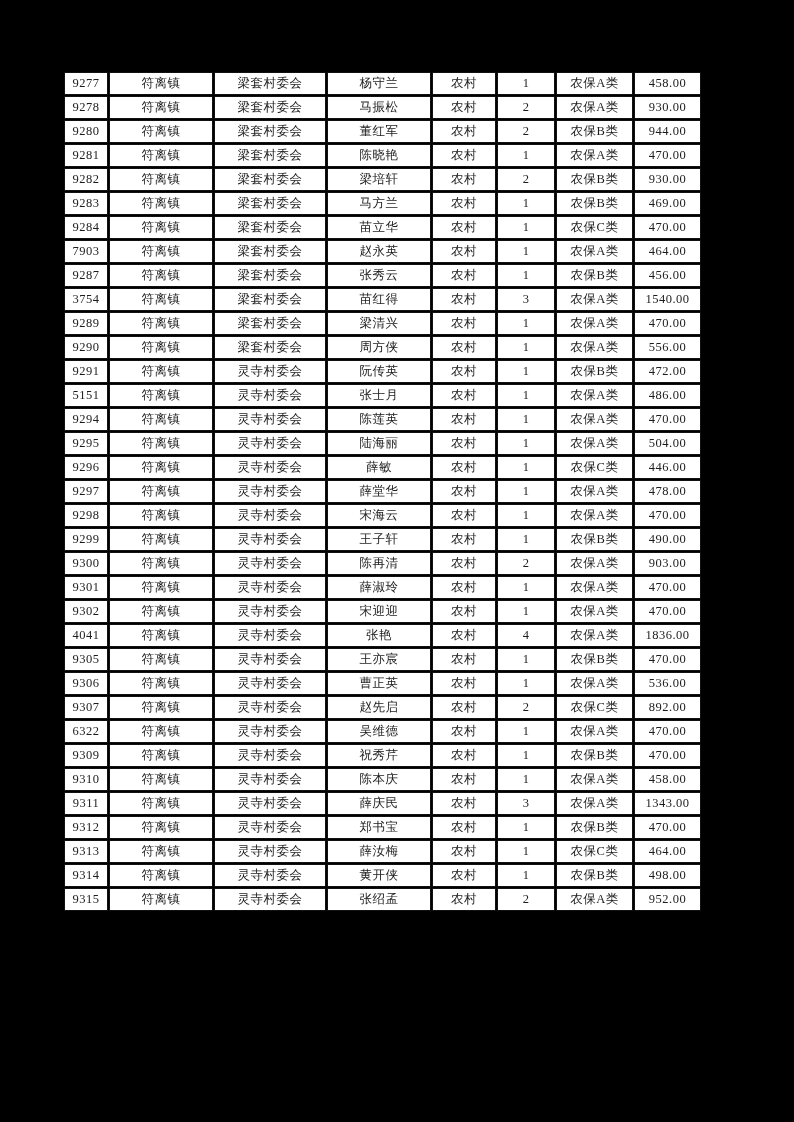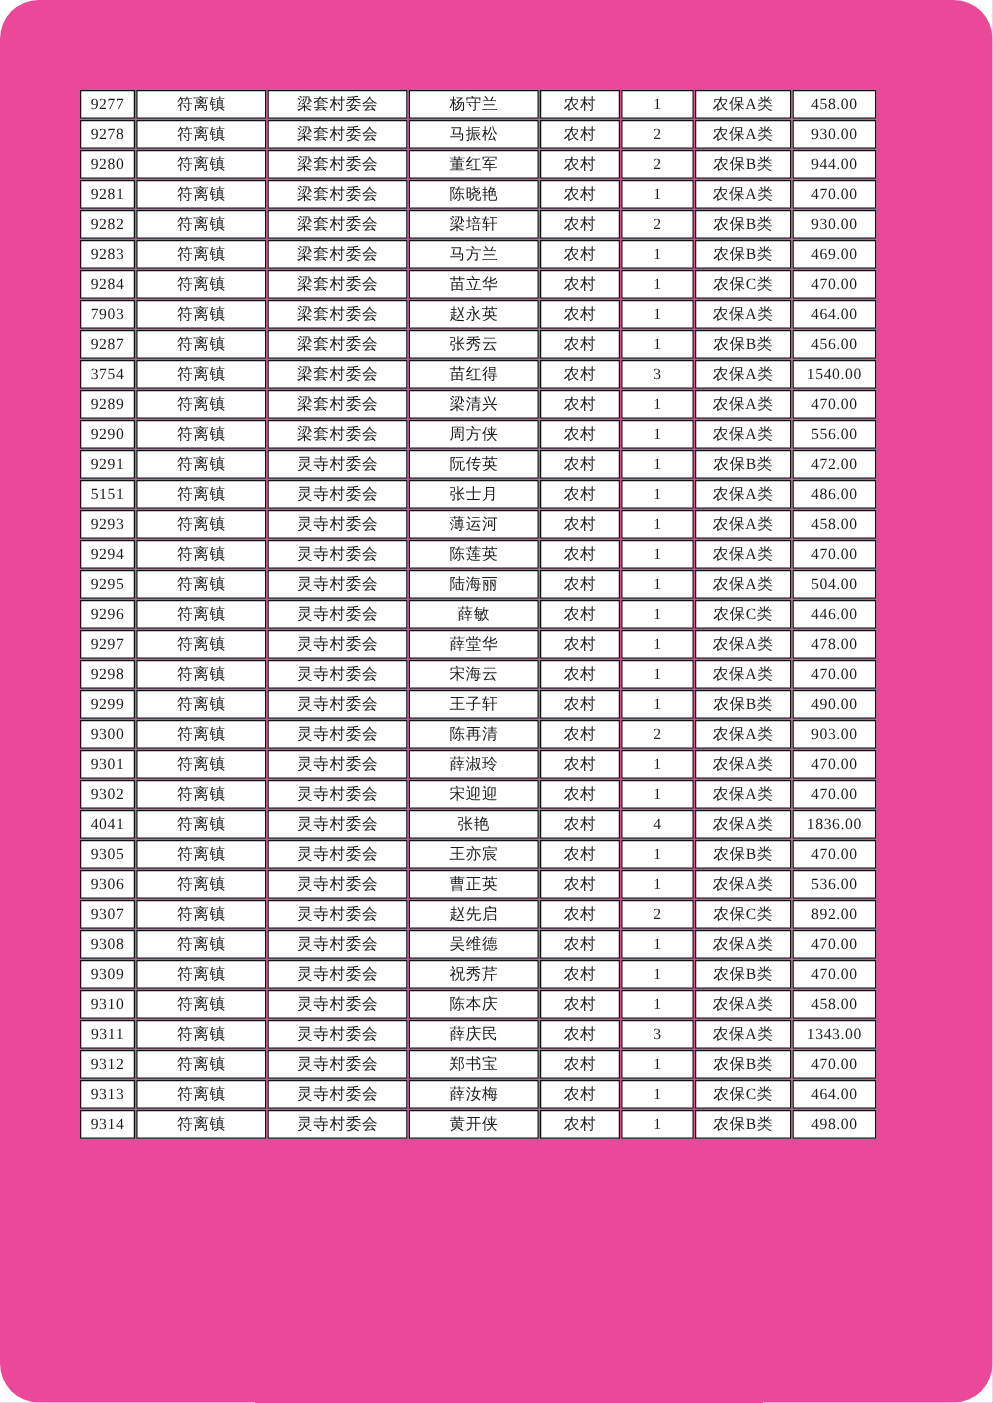--- a/index.html
+++ b/index.html
@@ -4,24 +4,23 @@
 <style>
   html, body {
     margin: 0;
     padding: 0;
     background: #ffffff;
   }
   .page {
     position: relative;
     width: 794px;
     height: 1122px;
-    background: #ec4899;
+    background: #000000;
     overflow: hidden;
     font-family: "Liberation Serif", "DejaVu Serif", serif;
-    border-radius: 31px;
   }
   table.records {
     position: absolute;
     left: 63px;
     top: 71px;
     border-collapse: separate;
     border-spacing: 1px;
     table-layout: fixed;
   }
   table.records td {
@@ -197,30 +196,20 @@
           <td>5151</td>
           <td>符离镇</td>
           <td>灵寺村委会</td>
           <td>张士月</td>
           <td>农村</td>
           <td>1</td>
           <td>农保A类</td>
           <td>486.00</td>
         </tr>
         <tr>
-          <td>9293</td>
-          <td>符离镇</td>
-          <td>灵寺村委会</td>
-          <td>薄运河</td>
-          <td>农村</td>
-          <td>1</td>
-          <td>农保A类</td>
-          <td>458.00</td>
-        </tr>
-        <tr>
           <td>9294</td>
           <td>符离镇</td>
           <td>灵寺村委会</td>
           <td>陈莲英</td>
           <td>农村</td>
           <td>1</td>
           <td>农保A类</td>
           <td>470.00</td>
         </tr>
         <tr>
@@ -337,21 +326,21 @@
           <td>9307</td>
           <td>符离镇</td>
           <td>灵寺村委会</td>
           <td>赵先启</td>
           <td>农村</td>
           <td>2</td>
           <td>农保C类</td>
           <td>892.00</td>
         </tr>
         <tr>
-          <td>9308</td>
+          <td>6322</td>
           <td>符离镇</td>
           <td>灵寺村委会</td>
           <td>吴维德</td>
           <td>农村</td>
           <td>1</td>
           <td>农保A类</td>
           <td>470.00</td>
         </tr>
         <tr>
           <td>9309</td>
@@ -405,16 +394,26 @@
         </tr>
         <tr>
           <td>9314</td>
           <td>符离镇</td>
           <td>灵寺村委会</td>
           <td>黄开侠</td>
           <td>农村</td>
           <td>1</td>
           <td>农保B类</td>
           <td>498.00</td>
+        </tr>
+        <tr>
+          <td>9315</td>
+          <td>符离镇</td>
+          <td>灵寺村委会</td>
+          <td>张绍孟</td>
+          <td>农村</td>
+          <td>2</td>
+          <td>农保A类</td>
+          <td>952.00</td>
         </tr>
       </tbody>
   </table>
 </div>
 
 </body></html>

